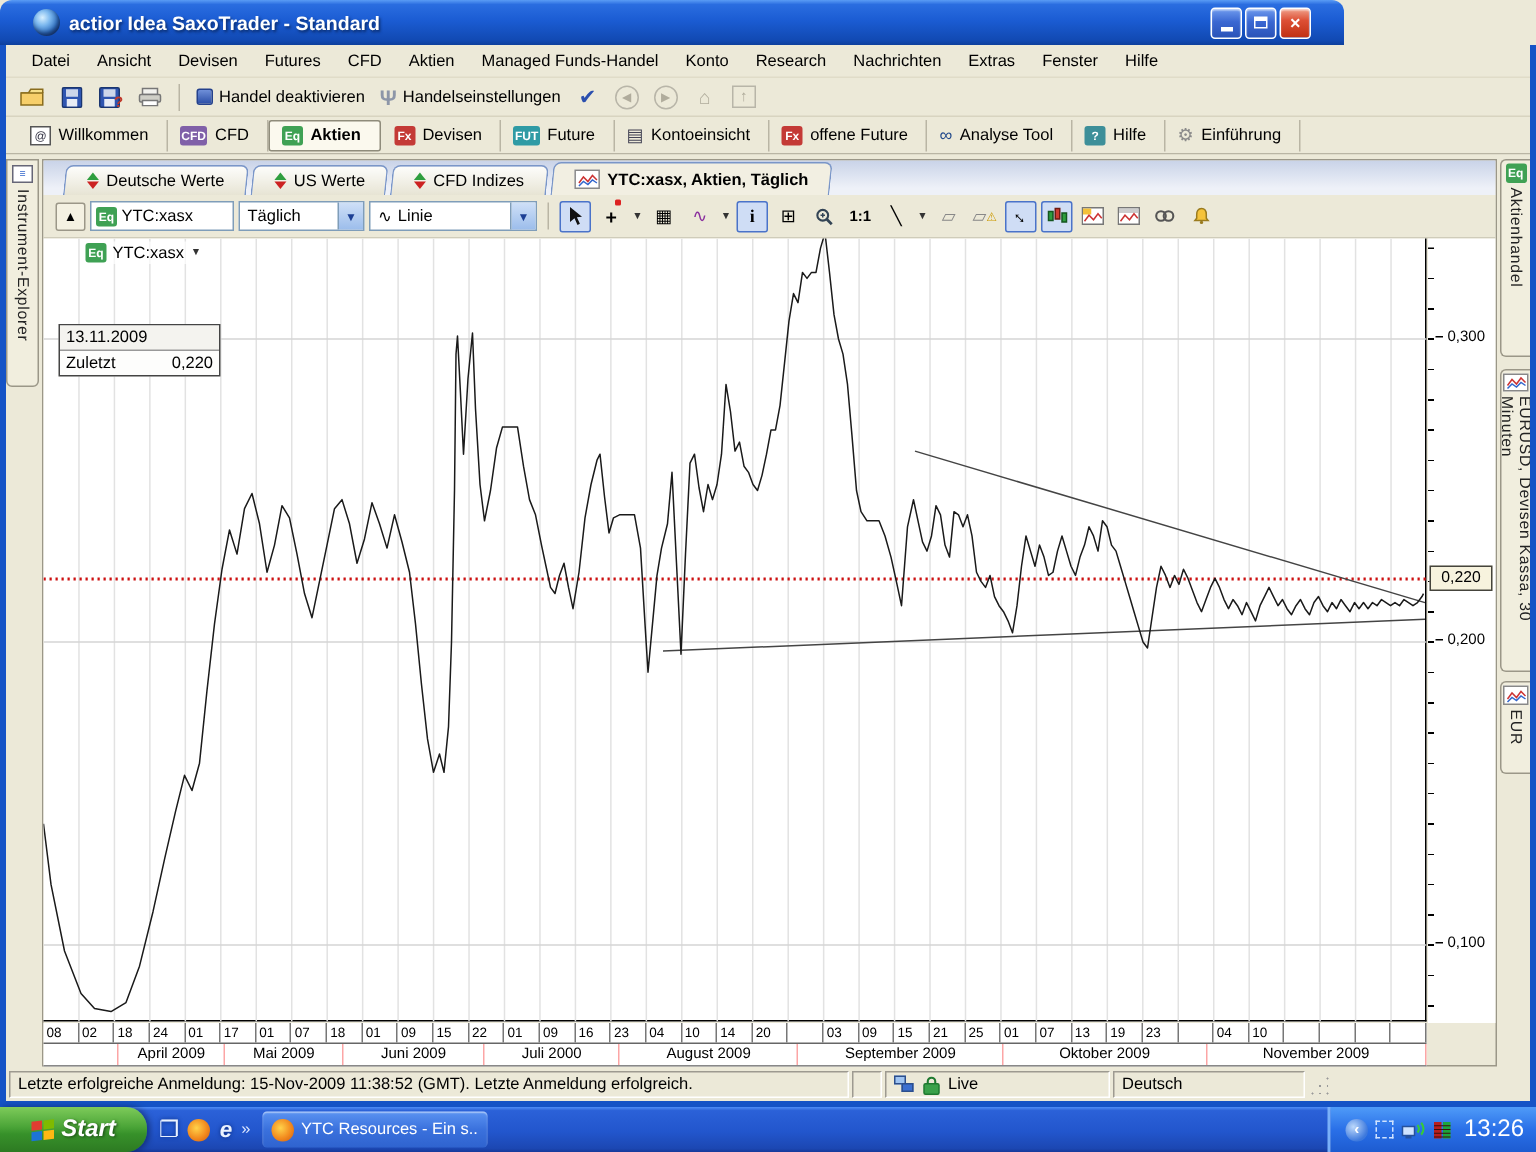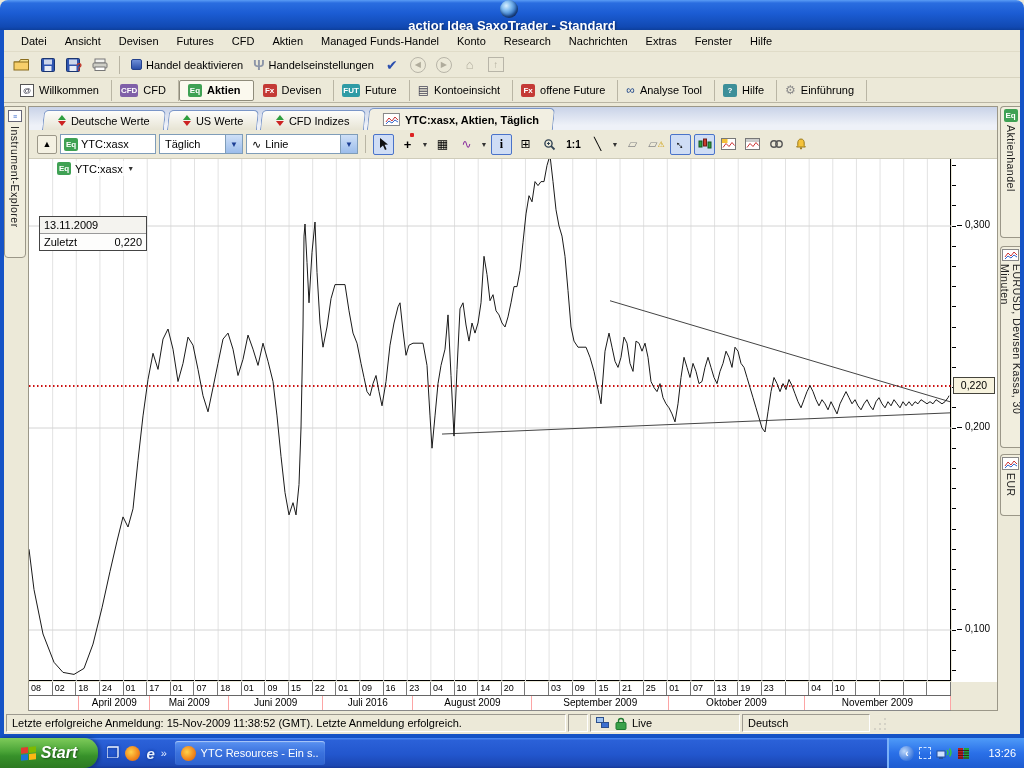--- a/index.html
+++ b/index.html
@@ -1,22 +1,22 @@
 <!DOCTYPE html>
 <html><head>
 <meta charset="utf-8">
 <style>
   * { margin:0; padding:0; box-sizing:border-box; }
   html,body { width:1024px; height:768px; overflow:hidden; }
   body { font-family:"Liberation Sans","DejaVu Sans",sans-serif; background:#ece9d8; position:relative; font-size:11px; color:#000; }
 
   
-  .titlebar { position:absolute; left:0; top:0; width:1024px; height:30px;
+  .titlebar { position:absolute; left:0; top:0; width:896px; height:30px;
     background:linear-gradient(180deg,#5a9cf5 0%,#2a6de0 10%,#1b5cd3 45%,#1149b2 90%,#0d3f9c 100%);
-    border-radius:8px 8px 0 0; display:flex; align-items:center; padding:0 22px;flex-direction:column; }
+    border-radius:8px 8px 0 0; display:flex; align-items:center; padding:0 22px; }
   .globe { width:18px; height:18px; border-radius:50%;
     background:radial-gradient(circle at 35% 32%, #d8f0ff 0%, #7db9ef 30%, #2f6fc0 62%, #143c7e 100%);
     box-shadow:inset -1px -2px 3px rgba(0,0,30,.5); margin-right:6px; flex:0 0 auto; }
   .title-text { color:#fff; font-weight:bold; font-size:13px; text-shadow:1px 1px 2px #0a2a66; flex:1; }
   .winbtns { display:flex; gap:2px; }
   .winbtn { width:21px; height:21px; border-radius:3px; border:1px solid #fff; color:#fff;
     display:flex; align-items:center; justify-content:center; font-size:12px; font-weight:bold;
     background:linear-gradient(180deg,#6f9bee 0%,#3a67d2 45%,#2a53b8 100%); box-shadow:inset 0 1px 1px rgba(255,255,255,.6); }
   .winbtn.close { background:linear-gradient(180deg,#f0a08a 0%,#dd5035 40%,#c03012 100%); }
   .winbtn .minus { width:8px; height:3px; background:#fff; margin-top:9px; }
@@ -147,21 +147,21 @@
   .taskbtn { width:150px; height:24px; border-radius:3px; margin-right:4px; display:flex; align-items:center; gap:5px; padding:0 6px;
     background:linear-gradient(180deg,#5b93f2 0%,#3a71dd 50%,#2f63cf 100%); box-shadow:inset 0 1px 1px rgba(255,255,255,.5); color:#fff; }
   .taskbtn.active { background:linear-gradient(180deg,#1e43a0 0%,#2a55b8 100%); box-shadow:inset 1px 1px 3px rgba(0,0,30,.6); }
   .taskbtn .t { white-space:nowrap; overflow:hidden; }
   .task-globe { width:14px; height:14px; border-radius:50%; background:radial-gradient(circle at 35% 35%,#9fd4ff,#2a5aa8 60%,#12306e); flex:0 0 auto; }
   .tray { margin-left:auto; height:30px; display:flex; align-items:center; gap:5px; padding:0 8px 0 10px;
     background:linear-gradient(180deg,#4f9bf8 0%,#2a70e8 50%,#1d5bd0 100%); border-left:2px solid #7ab0f8; color:#fff; }
   .tray-chev { width:15px; height:15px; border-radius:50%; background:radial-gradient(circle at 35% 35%,#bcd8fb,#3c78dd 70%); color:#fff;
     display:flex; align-items:center; justify-content:center; font-size:10px; font-weight:bold; }
   .tray-dash { width:12px; height:12px; border:1px dashed #cfe2ff; }
-  .clock { font-size:11px; color:#fff; margin-left:13px; }
+  .clock { font-size:16px; color:#fff; margin-left:3px; }
 </style>
 </head>
 <body>
 
 <div class="titlebar">
   <div class="globe"></div>
   <div class="title-text">actior Idea SaxoTrader - Standard</div>
   <div class="winbtns">
     <div class="winbtn">
         <span class="minus"></span>
@@ -553,21 +553,21 @@
         <div class="day-cell"></div>
         <div class="day-cell"></div>
         <div class="day-cell"></div>
         <div class="day-cell"></div>
       </div>
     <div class="xaxis-months" id="xmonths">
         <div class="month-cell" style="flex-grow: 4;"></div>
         <div class="month-cell" style="flex-grow: 2;">April 2009</div>
         <div class="month-cell" style="flex-grow: 3;">Mai 2009</div>
         <div class="month-cell" style="flex-grow: 4;">Juni 2009</div>
-        <div class="month-cell" style="flex-grow: 4;">Juli 2016</div>
+        <div class="month-cell" style="flex-grow: 4;">Juli 2000</div>
         <div class="month-cell" style="flex-grow: 5;">August 2009</div>
         <div class="month-cell" style="flex-grow: 5;">September 2009</div>
         <div class="month-cell" style="flex-grow: 6;">Oktober 2009</div>
         <div class="month-cell" style="flex-grow: 6;">November 2009</div>
       </div>
   </div>
 </div>
 
 <div class="statusbar">
   <div class="sunken sb-msg">Letzte erfolgreiche Anmeldung: 15-Nov-2009 11:38:52 (GMT). Letzte Anmeldung erfolgreich.</div>

